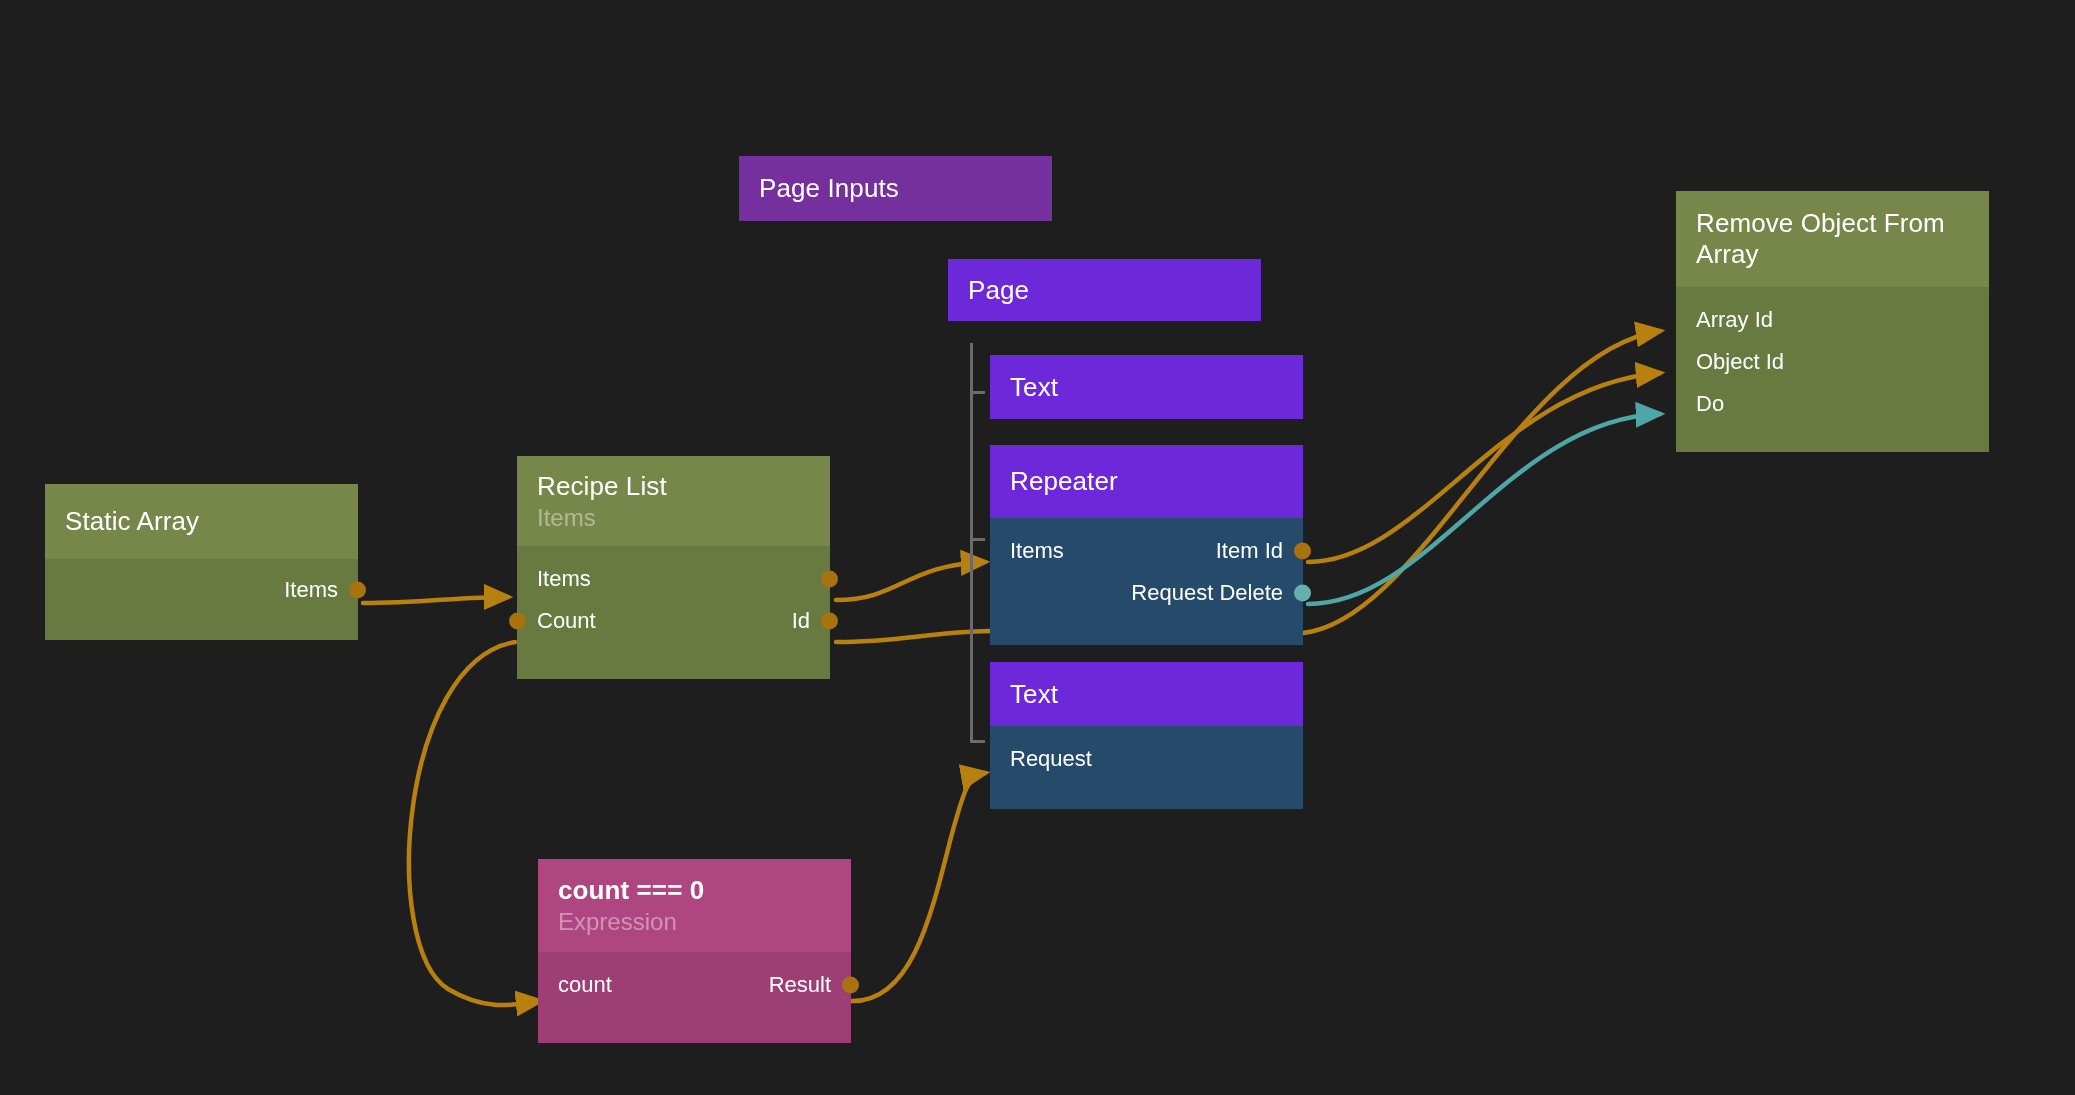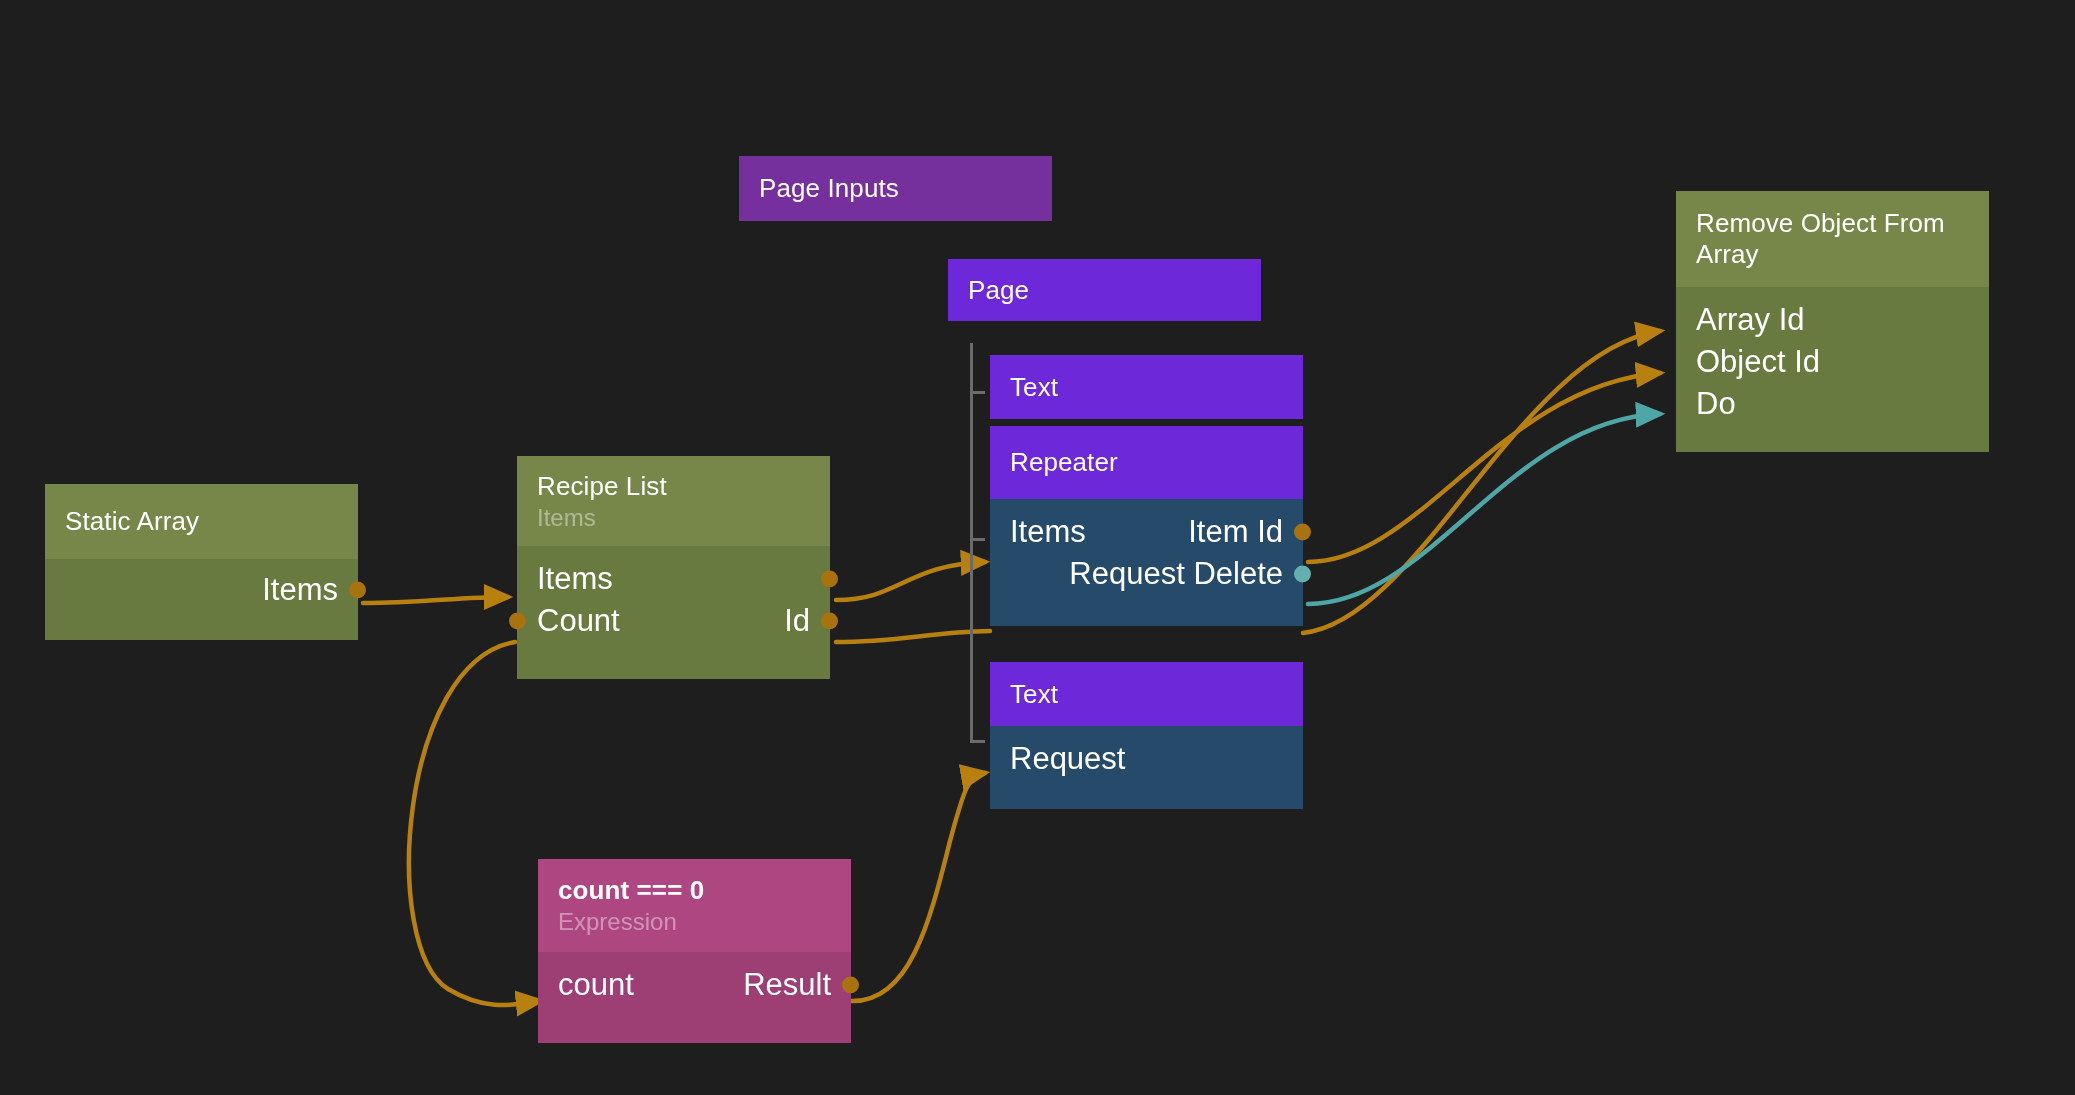--- a/index.html
+++ b/index.html
@@ -62,21 +62,21 @@
     padding: 10px 20px 18px 20px;
   }
   .port-row {
     position: relative;
     height: 42px;
     display: flex;
     align-items: center;
     justify-content: space-between;
   }
   .port-label {
-    font-size: 31px;
+    font-size: 22px;
     color: #ffffff;
     white-space: nowrap;
   }
   .port-label.right { margin-left: auto; }
 
   
   .n-green .node-header { background: #77874a; }
   .n-green .node-body   { background: #687a40; }
   
   .n-blue .node-header  { background: #6d28d9; }
@@ -158,21 +158,21 @@
       <div class="node-title">Page</div>
     </div>
   </div>
 
   <div class="node n-blue" style="left:990px; top:314px; width:313px;">
     <div class="node-header" style="height:64px;">
       <div class="node-title">Text</div>
     </div>
   </div>
 
-  <div class="node n-blue" style="left:990px; top:385px; width:313px;">
+  <div class="node n-blue" style="left:990px; top:404px; width:313px;">
     <div class="node-header" style="height:73px;">
       <div class="node-title">Repeater</div>
     </div>
     <div class="node-body" style="height:127px; padding-top:12px;">
       <div class="port-row">
         <span class="port-label">Items</span>
         <span class="port-label right">Item Id</span>
         <span class="dot out orange"></span>
       </div>
       <div class="port-row">

